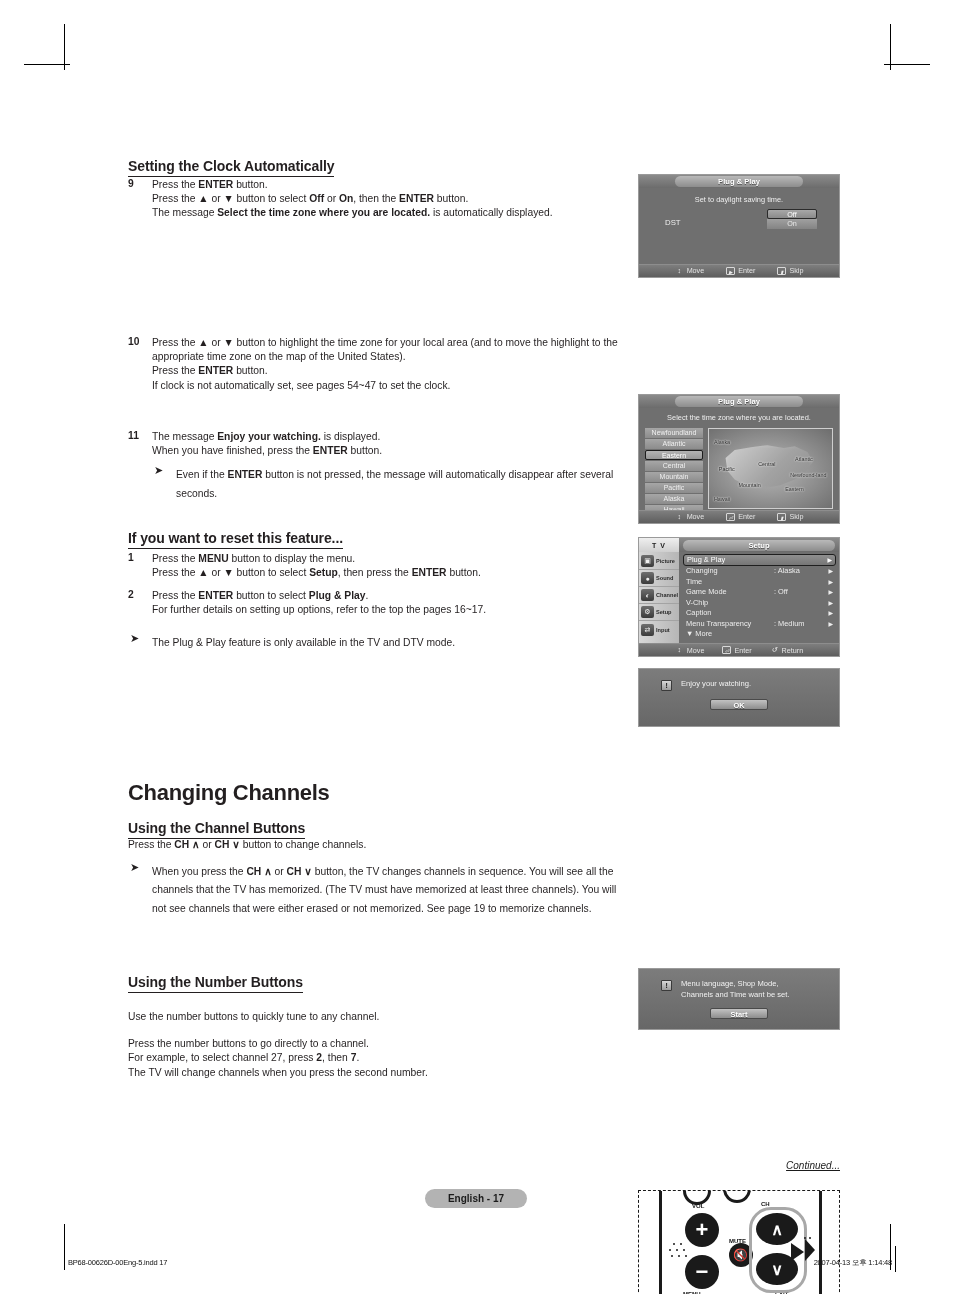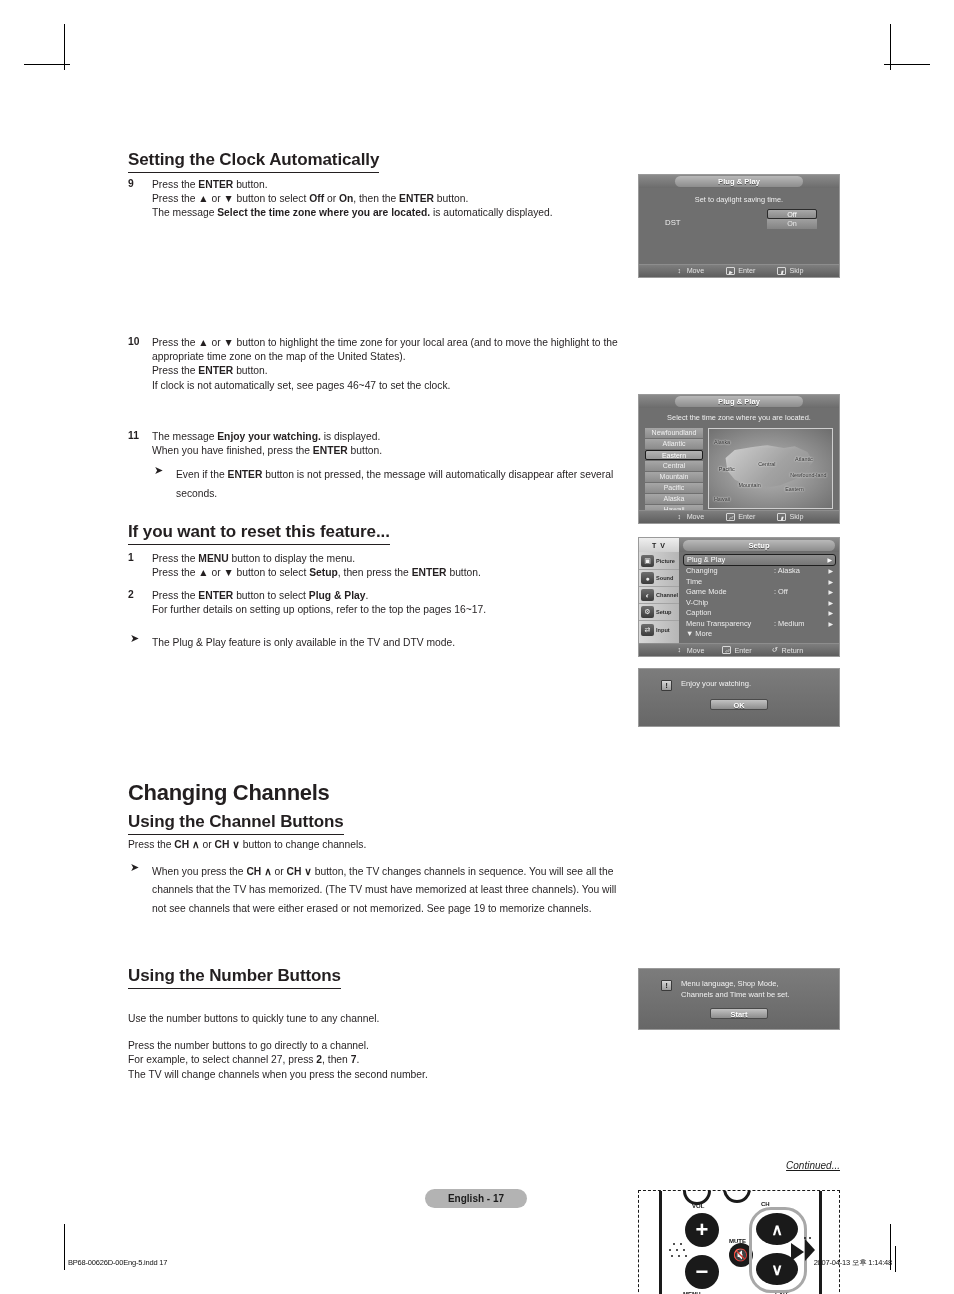--- a/index.html
+++ b/index.html
@@ -19,21 +19,21 @@
   .crop-h { width: 46px; height: 1px; }
 
   
   .page { position: absolute; left: 0; top: 0; width: 954px; height: 1294px; }
 
   .col-left  { position: absolute; left: 128px; width: 500px; }
   .col-right { position: absolute; left: 638px; width: 202px; }
 
   
   h2.section {
-    font-size: 17px; font-weight: bold; margin: 0 0 7px 0;
+    font-size: 14px; font-weight: bold; margin: 8px 0 7px 0;
     padding-bottom: 2px; border-bottom: 1.6px solid #231f20;
     display: inline-block; letter-spacing: -0.1px;
   }
   h1.bigtitle {
     font-size: 22px; font-weight: bold; margin: 0 0 6px 0;
     letter-spacing: -0.3px;
   }
   .step { position: relative; padding-left: 24px; margin-bottom: 4px; }
   .step .num { position: absolute; left: 0; top: 0; font-weight: bold; font-size: 10.3px; }
   .step .body, .para { font-size: 10.3px; line-height: 14.2px; }
@@ -264,21 +264,21 @@
       </div>
     </div>
   </div>
 
   <div class="col-left" style="top:288px;margin-top:48px;">
     <div class="step">
       <div class="num">10</div>
       <div class="body">
         <div>Press the ▲ or ▼ button to highlight the time zone for your local area (and to move the highlight to the appropriate time zone on the map of the United States).</div>
         <div>Press the <b>ENTER</b> button.</div>
-        <div>If clock is not automatically set, see pages 46~47 to set the clock.</div>
+        <div>If clock is not automatically set, see pages 54~47 to set the clock.</div>
       </div>
     </div>
   </div>
 
   <div class="col-left" style="top:430px;">
     <div class="step">
       <div class="num">11</div>
       <div class="body">
         <div>The message <b>Enjoy your watching.</b> is displayed.</div>
         <div>When you have finished, press the <b>ENTER</b> button.</div>
@@ -329,21 +329,21 @@
   <div class="col-left" style="top:838px;">
     <p class="para">Press the <b>CH ∧</b> or <b>CH ∨</b> button to change channels.</p>
     <div class="note" style="margin-top:9px;">
       <span class="glyph">➤</span>
       <span class="body">When you press the <b>CH ∧</b> or <b>CH ∨</b> button, the TV changes channels in sequence. You will see all the channels that the TV has memorized. (The TV must have memorized at least three channels). You will not see channels that were either erased or not memorized. See page 19 to memorize channels.</span>
     </div>
   </div>
 
   <div class="col-left" style="top:966px;">
     <h2 class="section">Using the Number Buttons</h2>
-    <p class="para" style="margin-top:16px;">Use the number buttons to quickly tune to any channel.</p>
+    <p class="para" style="margin-top:10px;">Use the number buttons to quickly tune to any channel.</p>
     <p class="para" style="margin-top:13px;">
       <span>Press the number buttons to go directly to a channel.</span><br>
       <span>For example, to select channel 27, press <b>2</b>, then <b>7</b>.</span><br>
       <span>The TV will change channels when you press the second number.</span>
     </p>
   </div>
 
   <div class="col-right osd" style="top:174px;height:104px;">
     <div class="osd-top">
       <div class="osd-title">Plug &amp; Play</div>

